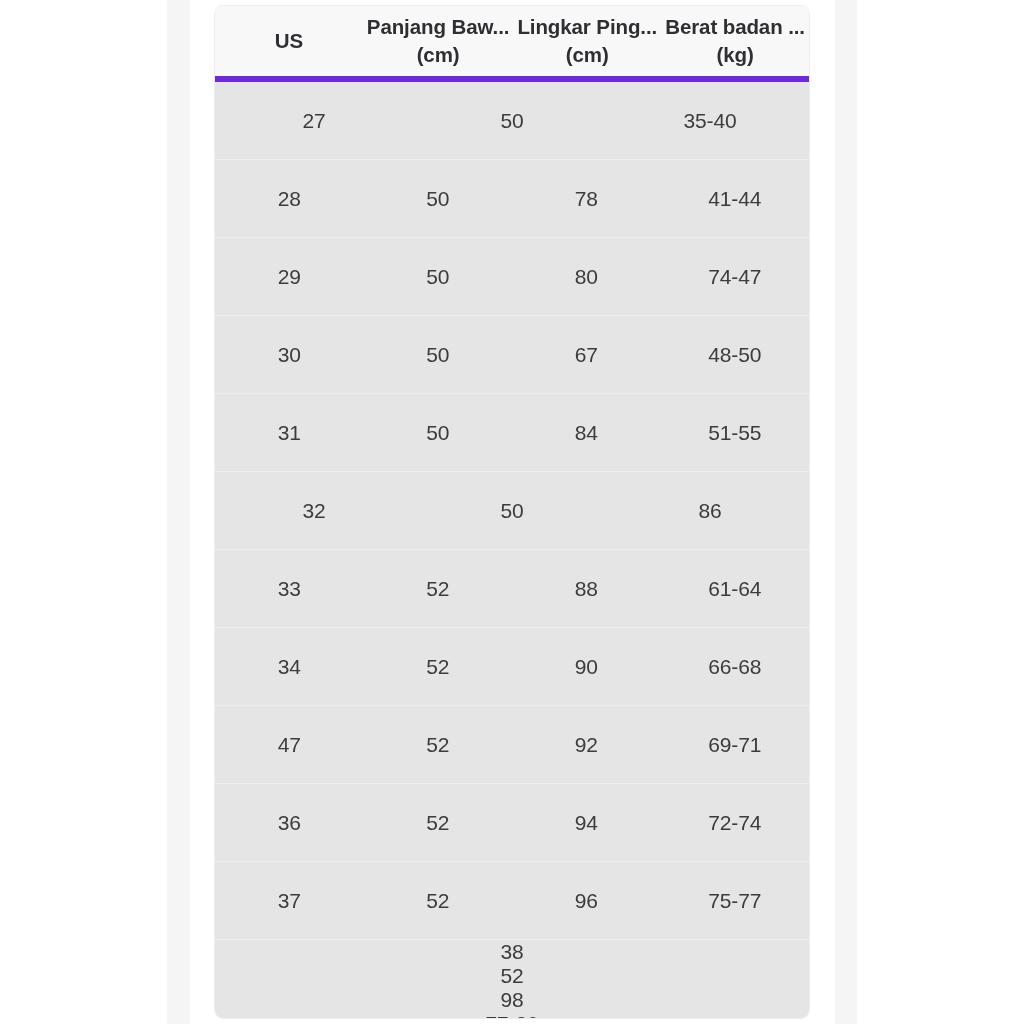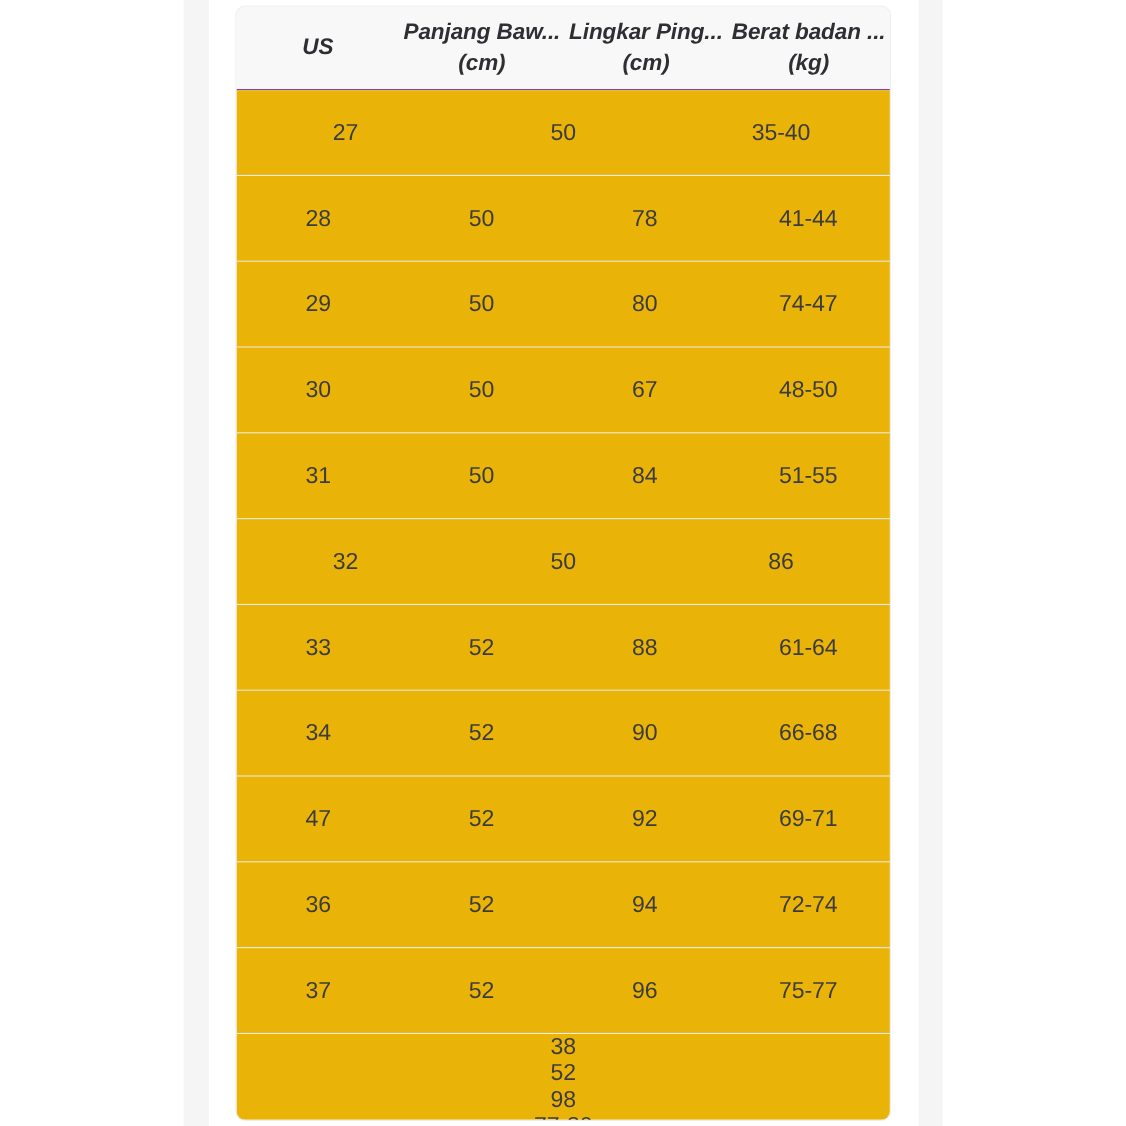--- a/index.html
+++ b/index.html
@@ -45,28 +45,27 @@
 
   .trow {
     display: flex;
     width: 100%;
     box-sizing: border-box;
   }
 
   .thead {
     background: #f8f8f9;
     height: 76px;
-    border-bottom: 1px solid #6d28d9;
-    font-style: italic;
+    border-bottom: 6px solid #6d28d9;
   }
 
   .tbody-row {
     height: 78px;
     border-bottom: 1px solid #ededee;
-    background: #eab308;
+    background: #e5e5e5;
   }
   .tbody-row.last {
     border-bottom: none;
     flex-direction: column;
   }
 
   .cell {
     flex: 1 1 0;
     display: flex;
     align-items: center;

